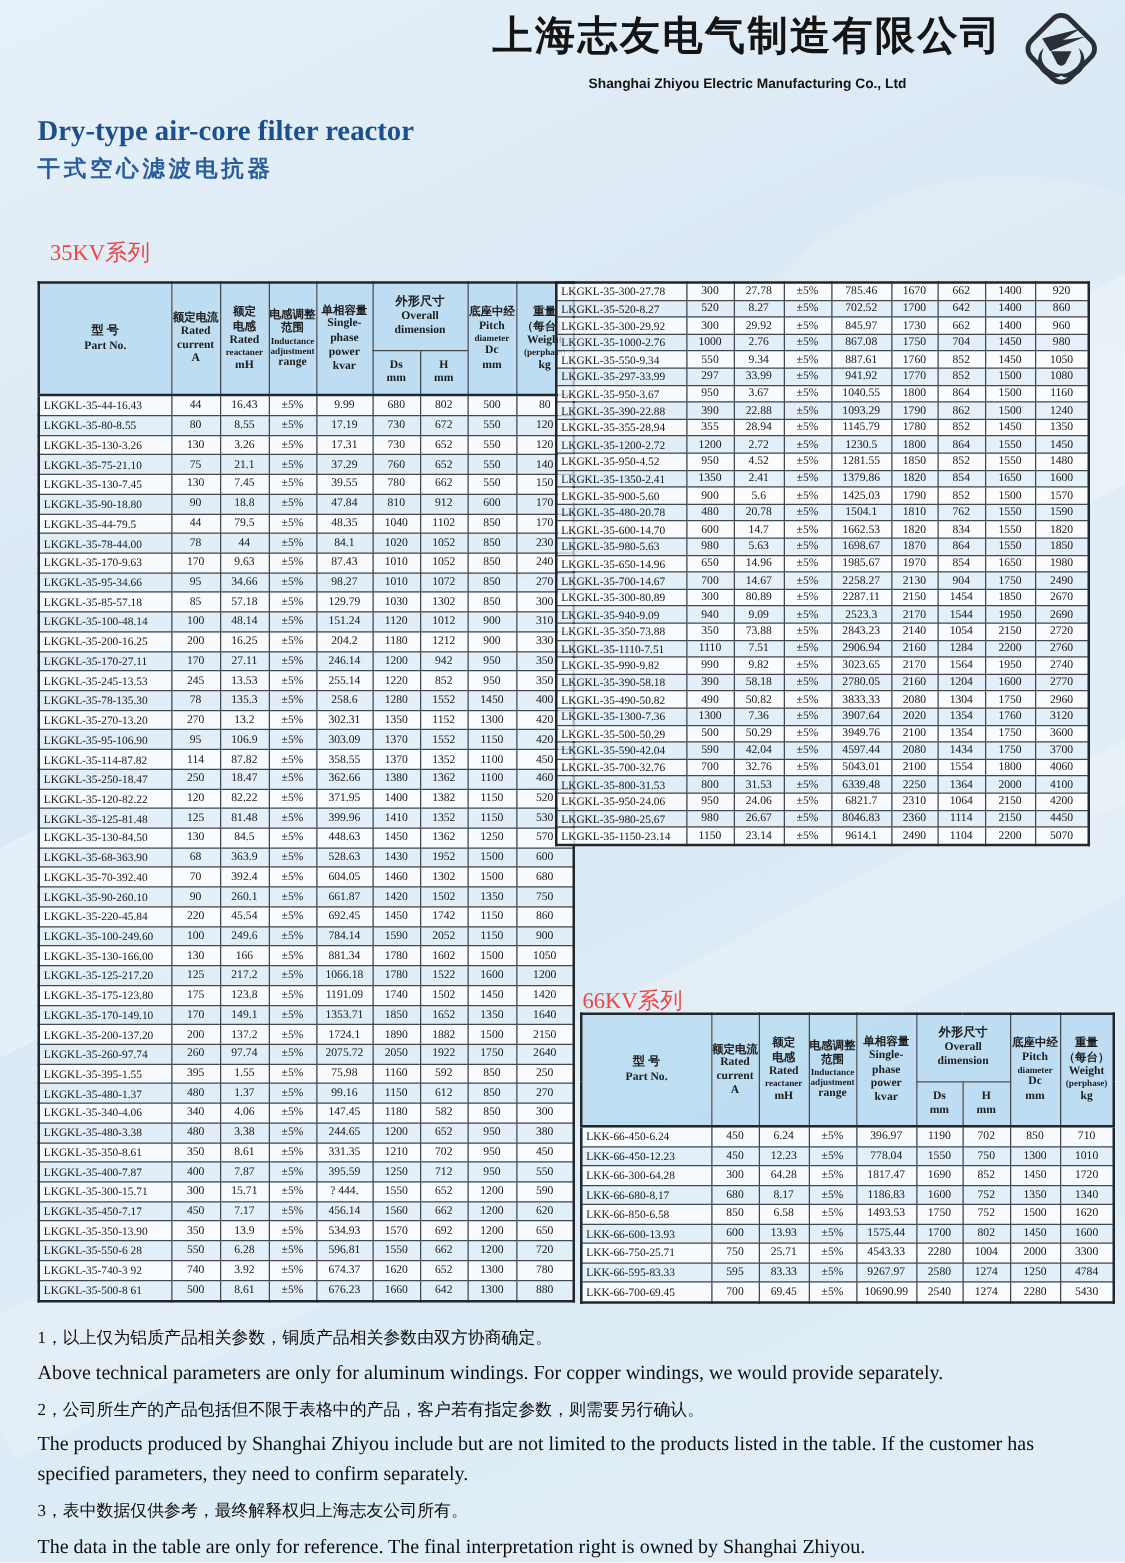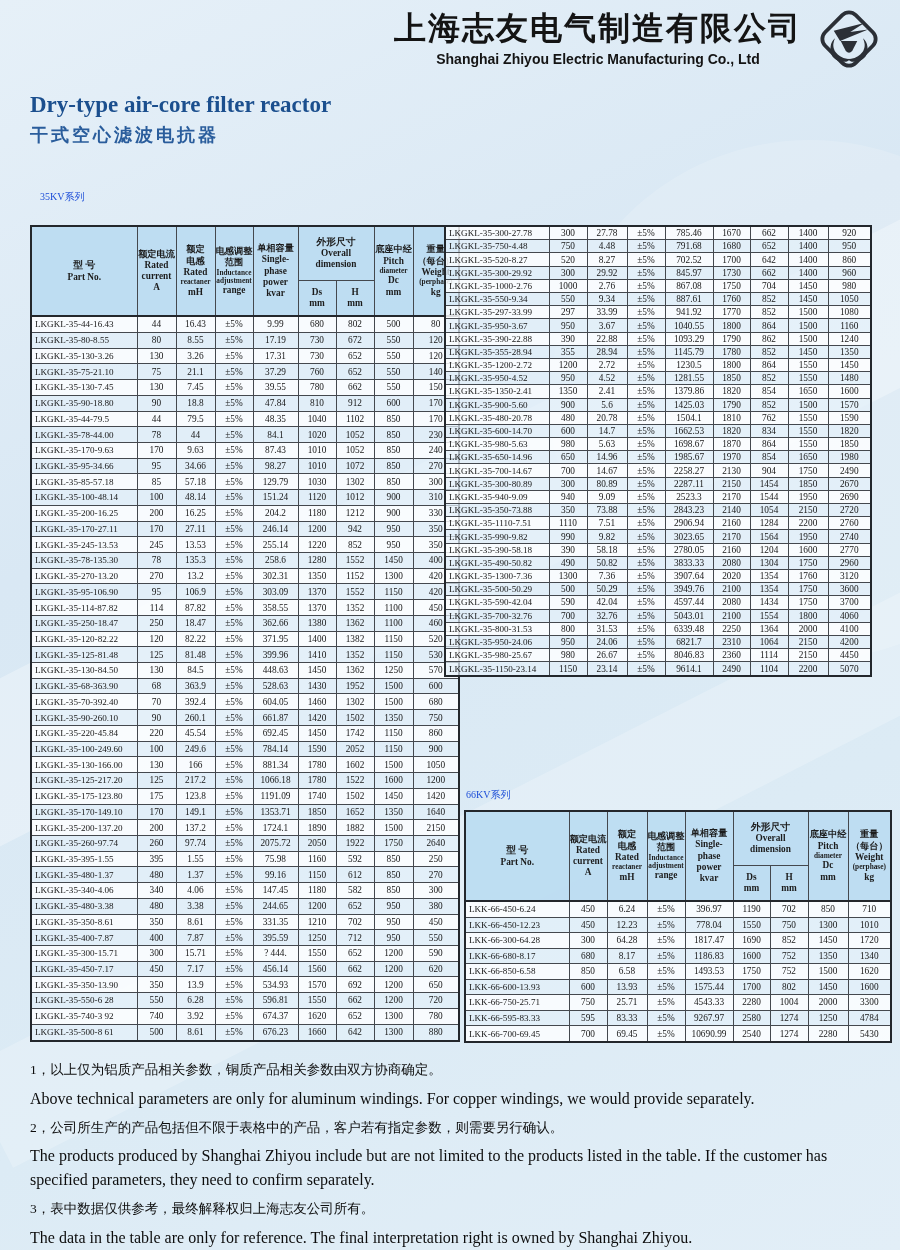--- a/index.html
+++ b/index.html
@@ -11,27 +11,27 @@
   
   .wm{position:absolute;z-index:0;pointer-events:none;}
   .wm-a{left:-120px;top:430px;width:1250px;height:150px;background:rgba(255,255,255,0.30);transform:rotate(-27deg);}
   .wm-b{left:-80px;top:780px;width:1250px;height:110px;background:rgba(255,255,255,0.22);transform:rotate(-27deg);}
   .wm-c{right:-170px;top:140px;width:520px;height:520px;background:rgba(255,255,255,0.16);border-radius:50%;}
   .layer{position:absolute;inset:0;z-index:1;}
 
   
   .company{position:absolute;top:10px;right:98px;text-align:center;}
   .company .zh{font-family:"Liberation Sans",sans-serif;font-weight:bold;font-size:32px;letter-spacing:2px;color:#141414;line-height:1.15;}
-  .company .en{font-family:"Liberation Sans",sans-serif;font-weight:bold;font-size:14px;color:#141414;margin-top:4px;}
+  .company .en{font-family:"Liberation Sans",sans-serif;font-weight:bold;font-size:11px;color:#141414;margin-top:14px;}
   .logo{position:absolute;top:4px;right:12px;width:78px;height:70px;}
 
   
   .title-en{position:absolute;left:30px;top:92px;font-size:23px;font-weight:bold;color:#1b4f8e;}
   .title-zh{position:absolute;left:30px;top:123px;font-size:18px;font-weight:bold;color:#2a5d9c;letter-spacing:3px;}
-  .series-label{position:absolute;font-size:10px;color:#1d4ed8;}
+  .series-label{position:absolute;font-size:18px;color:#ef4444;}
   #lbl35{left:40px;top:190px;}
   #lbl66{left:466px;top:788px;}
 
   
   table.dtable{border-collapse:collapse;table-layout:fixed;position:absolute;border:2px solid #23272c;}
   .dtable th,.dtable td{border:1px solid #44484e;padding:0;text-align:center;overflow:hidden;white-space:nowrap;}
   .dtable thead th{background:rgba(188,220,241,0.95);vertical-align:middle;}
   .dtable thead{border-bottom:2px solid #23272c;}
   .dtable tbody tr:nth-child(odd) td{background:rgba(253,254,255,0.85);}
   .dtable tbody tr:nth-child(even) td{background:rgba(227,240,250,0.72);}
@@ -683,31 +683,20 @@
           <td>300</td>
           <td>27.78</td>
           <td>±5%</td>
           <td>785.46</td>
           <td>1670</td>
           <td>662</td>
           <td>1400</td>
           <td>920</td>
         </tr>
         <tr>
-          <td class="c-part">LKGKL-35-750-4.48</td>
-          <td>750</td>
-          <td>4.48</td>
-          <td>±5%</td>
-          <td>791.68</td>
-          <td>1680</td>
-          <td>652</td>
-          <td>1400</td>
-          <td>950</td>
-        </tr>
-        <tr>
           <td class="c-part">LKGKL-35-520-8.27</td>
           <td>520</td>
           <td>8.27</td>
           <td>±5%</td>
           <td>702.52</td>
           <td>1700</td>
           <td>642</td>
           <td>1400</td>
           <td>860</td>
         </tr>

